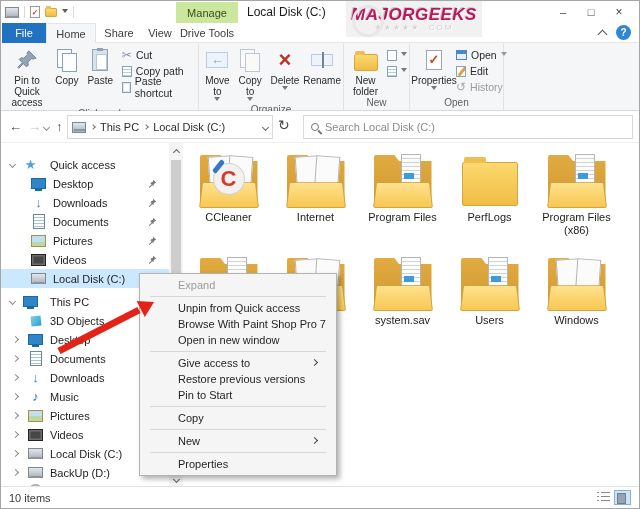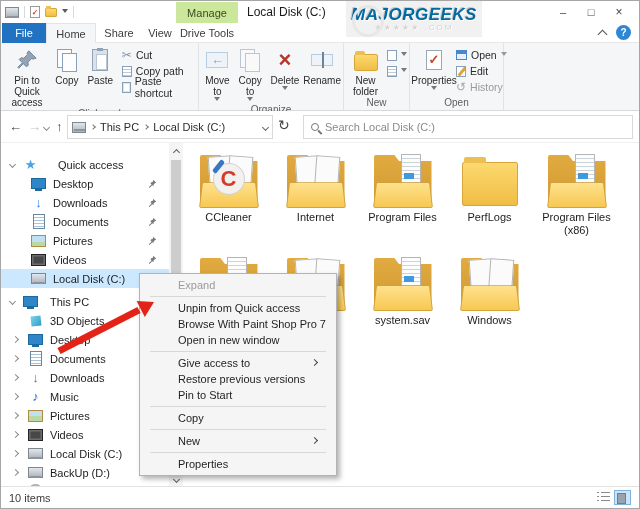--- a/index.html
+++ b/index.html
@@ -15,21 +15,21 @@
   .tri-down { width:0; height:0; border:3px solid transparent; border-top:4px solid #5a5a5a; display:inline-block; }
   .manage-tab { position:absolute; left:175px; top:1px; width:62px; height:21px; background:var(--manage-green,#cbe79b);
     font-size:11px; color:#3c4a20; display:flex; align-items:center; justify-content:center; }
   .win-title { position:absolute; left:246px; top:4px; font-size:12px; color:#1a1a1a; }
   .win-controls { position:absolute; right:6px; top:0; display:flex; }
   .wc-btn { width:28px; height:21px; display:flex; align-items:center; justify-content:center; font-size:11px; color:#444; }
   .wc-btn.close { font-size:12px; }
   
   .watermark { position:absolute; left:345px; top:0; width:136px; height:36px; background:#f1f1f1;
     display:flex; flex-direction:column; align-items:center; justify-content:center; z-index:25; overflow:hidden; }
-  .wm1 { font-size:17px; font-weight:bold; font-style:italic; color:#0369a1; letter-spacing:.5px;
+  .wm1 { font-size:17px; font-weight:bold; font-style:italic; color:#be185d; letter-spacing:.5px;
     text-shadow:1px 1px 0 #fff,-1px -1px 0 #c9c9c9; line-height:1; }
   .wm2 { font-size:8px; color:#d5d5d5; letter-spacing:2px; text-shadow:1px 1px 0 #fff; }
   .watermark::before { content:""; position:absolute; left:6px; top:4px; width:26px; height:26px; border-radius:50%;
     border:3px solid #e7e7e7; }
   
   .tabrow { position:absolute; left:0; top:22px; width:100%; height:20px; background:#fff; border-bottom:1px solid #e8e8e8; display:flex;text-align:right; }
   .tab { height:20px; display:flex; align-items:center; justify-content:center; font-size:11px; color:#3c3c3c; }
   .tab-file { width:44px; background:var(--file-blue,#2173c2); color:#fff; margin-left:1px; }
   .tab-home { width:50px; background:#f5f6f7; border:1px solid #e3e4e5; border-bottom:none; }
   .tab-share { width:46px; } .tab-view { width:36px; }
@@ -358,21 +358,21 @@
   <div class="search-box">
     <span class="mag"></span>
     <span class="search-ph">Search Local Disk (C:)</span>
   </div>
 </div>
 
 <div class="sidebar">
   <div class="srow ind-head">
     <span class="chev down"></span>
     <span class="ic ic-star">★</span>
-    <span class="lbl" style="margin-left:12px">Quick access</span>
+    <span class="lbl" style="margin-left:4px">Quick access</span>
   </div>
   <div class="srow ind-child">
     <span class="ic ic-desktop"></span>
     <span class="lbl">Desktop</span>
     <span class="pin"><svg width="9" height="9" viewBox="0 0 12 12">
           <path fill="#7a7a7a" d="M7 1l4 4-1.8.5L7.5 7.2l-.2 2.6-1.6-1.6L2 12l-.9-.9 3.7-3.7L3.2 5.8 5 4l1.5-.3z"></path>
         </svg></span>
   </div>
   <div class="srow ind-child">
     <span class="ic ic-down">↓</span>
@@ -532,20 +532,28 @@
         <span class="f-front"></span>
     </span>
   </div>
   <div class="cell">
     <span class="fold">
       <span class="f-back"></span>
         <span class="f-paper plines"></span>
         <span class="f-front"></span>
     </span>
     <span class="flabel">system.sav</span>
+  </div>
+  <div class="cell">
+    <span class="fold">
+      <span class="f-back"></span>
+        <span class="f-paper plines"></span>
+        <span class="f-front"></span>
+    </span>
+    <span class="flabel">Users</span>
   </div>
   <div class="cell">
     <span class="fold">
       <span class="f-back"></span>
         <span class="f-paper pl"></span>
         <span class="f-paper pr"></span>
         <span class="f-front"></span>
     </span>
     <span class="flabel">Windows</span>
   </div>

